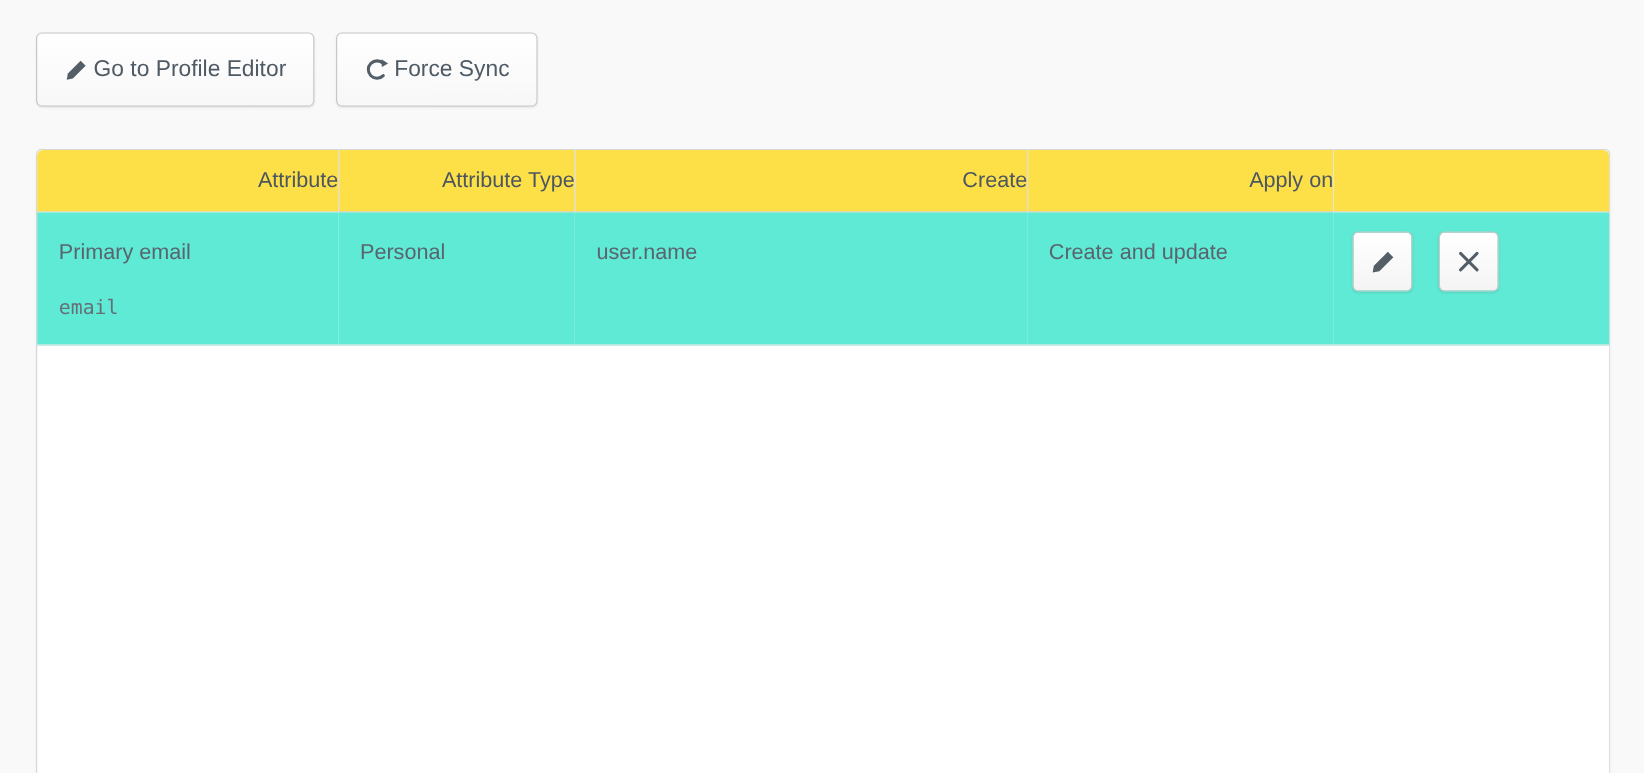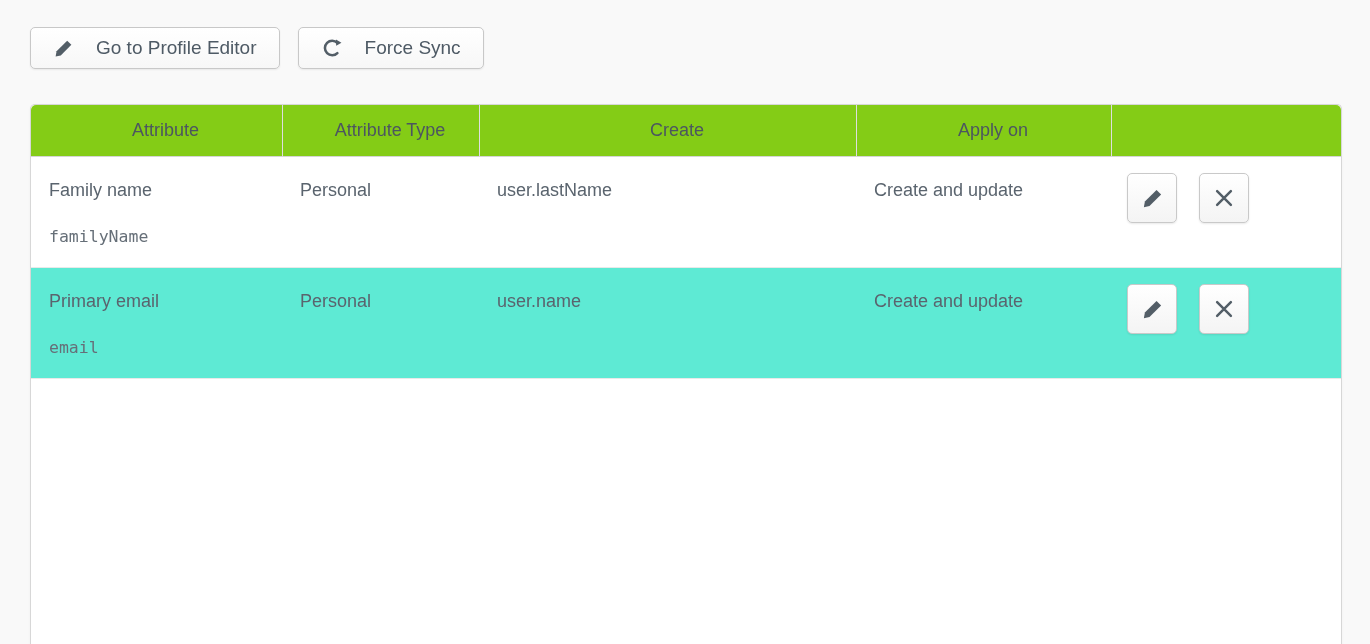--- a/index.html
+++ b/index.html
@@ -13,22 +13,22 @@
 
   
   .toolbar {
     display: flex;
     gap: 18px;
     margin: 27px 0 0 30px;
   }
   .btn {
     display: inline-flex;
     align-items: center;
-    gap: 22px;
-    height: 42px;
+    gap: 4px;
+    height: 62px;
     padding: 12px 22px;
     background: linear-gradient(#ffffff, #f7f7f7);
     border: 1px solid #c8c8c8;
     border-radius: 5px;
     box-shadow: 0 1px 2px rgba(0,0,0,0.07);
     font-size: 19px;
     color: #4e5a65;
     cursor: pointer;
     white-space: nowrap;
   }
@@ -45,25 +45,25 @@
     box-shadow: 0 1px 3px rgba(0,0,0,0.04);
   }
   table.attr-table {
     width: 100%;
     border-collapse: separate;
     border-spacing: 0;
     table-layout: fixed;
   }
   .attr-table th {
     height: 52px;
-    background: #84cc16;
+    background: #fde047;
     font-weight: normal;
     font-size: 18px;
     color: #4c5660;
-    text-align: center;
+    text-align: right;
     padding: 0 0 0 18px;
     border-bottom: 1px solid #d5d5d5;
     border-left: 1px solid #dedede;
   }
   .attr-table th:first-child { border-left: none; border-top-left-radius: 5px; }
   .attr-table th:last-child  { border-top-right-radius: 5px; }
 
   .attr-table td {
     vertical-align: top;
     padding: 23px 0 0 18px;
@@ -144,45 +144,20 @@
         <th>Attribute Type</th>
         <th>Create</th>
         <th>Apply on</th>
         <th></th>
       </tr>
     </thead>
     <tbody>
 
 
 
-      <tr>
-        <td>
-          <div>Family name</div>
-          <div class="attr-name">familyName</div>
-        </td>
-        <td>Personal</td>
-        <td>user.lastName</td>
-        <td>Create and update</td>
-        <td class="actions">
-          <span class="icon-btn">
-            <span>
-              <svg width="23" height="23" viewBox="0 0 16 16">
-                <path d="M10.8 2.0 L14.0 5.2 L5.9 13.3 L2.0 14.0 L2.7 10.1 Z" fill="#535e67"></path>
-              </svg>
-            </span>
-          </span>
-          <span class="icon-btn">
-            <span>
-              <svg width="22" height="22" viewBox="0 0 16 16">
-                <path d="M3 3 L13 13 M13 3 L3 13" stroke="#535e67" stroke-width="1.8" stroke-linecap="round" fill="none"></path>
-              </svg>
-            </span>
-          </span>
-        </td>
-      </tr>
 
       <tr class="row-highlight">
         <td>
           <div>Primary email</div>
           <div class="attr-name">email</div>
         </td>
         <td>Personal</td>
         <td>user.name</td>
         <td>Create and update</td>
         <td class="actions">

